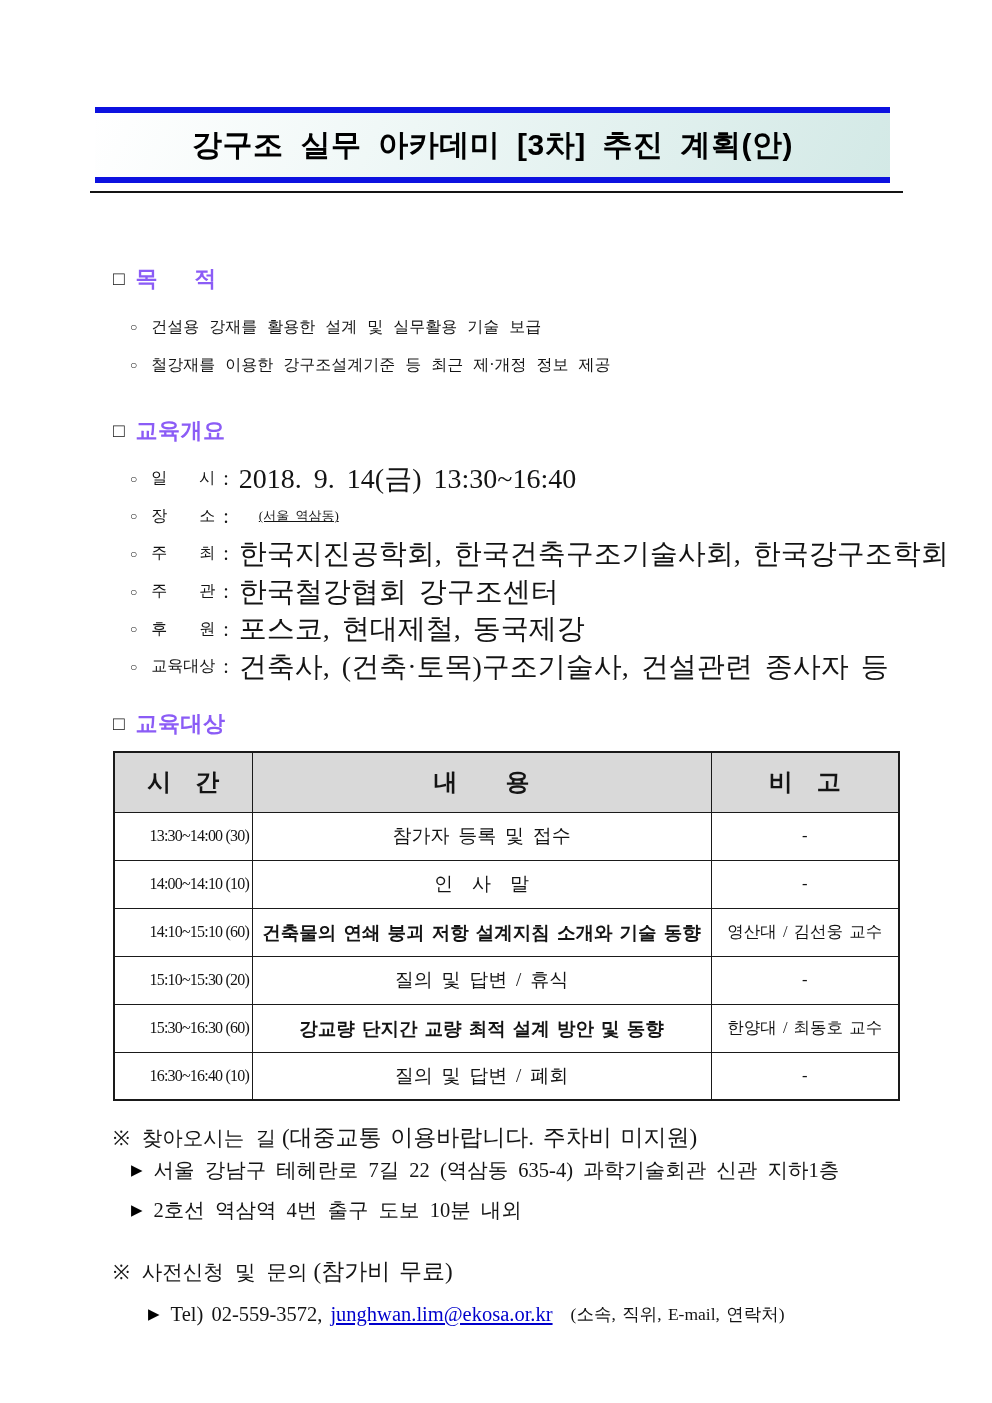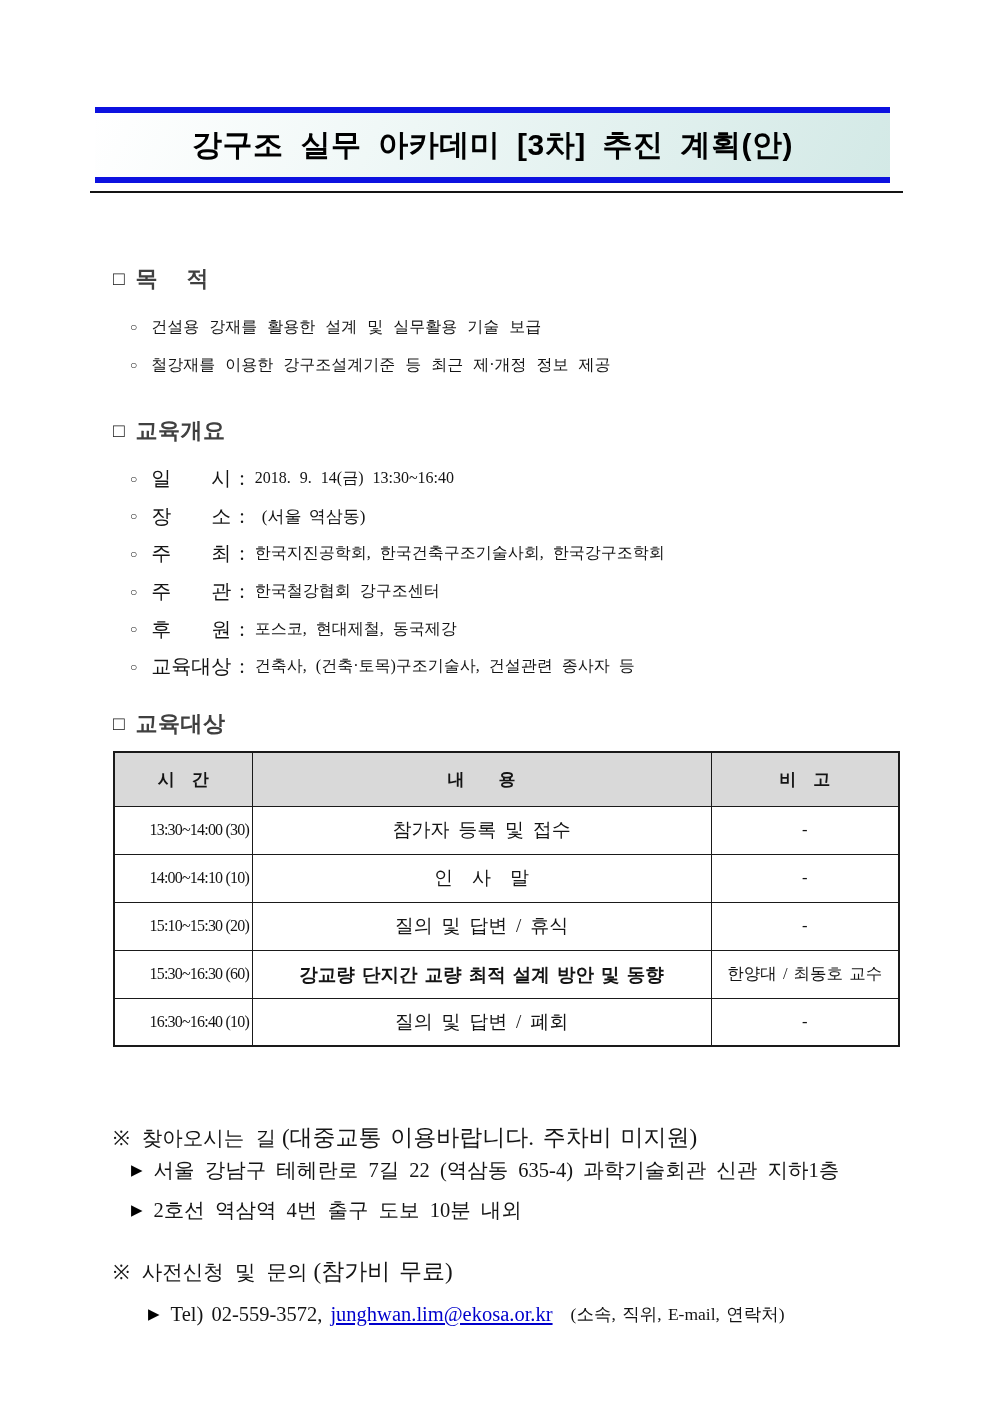--- a/index.html
+++ b/index.html
@@ -31,53 +31,53 @@
   }
   .banner-underline { position:absolute; left:90px; top:191px; width:813px; height:2px; background:#141414; }
 
   
   .sec-heading { position:absolute; display:flex; align-items:center; }
   .sq {
     font-size:19px; color:#111; margin-right:11px; font-weight:400; line-height:1;
     position:relative; top:-1px;
   }
   .sec-title {
-    font-family:Liberation Serif, serif; font-weight:800;
-    font-size:22px; color:#404040; white-space:pre; letter-spacing:0.5px;
+    font-family:Liberation Mono, monospace; font-weight:800;
+    font-size:22px; color:#8b5cf6; white-space:pre; letter-spacing:0.5px;
   }
   #purpose-heading  { left:113px; top:264px; }
   #overview-heading { left:113px; top:416px; }
   #schedule-heading { left:113px; top:709px; }
 
   
   .bullet-list { position:absolute; left:130px; top:308px; list-style:none; }
   .bullet-line { height:38px; display:flex; align-items:center; }
   .circ { font-size:12px; color:#222; margin-right:14px; line-height:1; }
   .bullet-text { font-size:16px; word-spacing:6px; white-space:pre; }
 
   
   .overview-list { position:absolute; left:130px; top:460px; list-style:none; }
   .overview-line { height:37.6px; display:flex; align-items:center; }
-  .ov-label { font-size:20px; white-space:pre; }
+  .ov-label { font-size:16px; white-space:pre; }
   .ov-colon { font-size:20px; margin:0 10px 0 8px; }
-  .ov-value { font-size:16px; word-spacing:5px; white-space:pre; }
-  .ov-small { font-size:17px; margin-left:7px; word-spacing:3px; white-space:pre; }
+  .ov-value { font-size:28px; word-spacing:5px; white-space:pre; }
+  .ov-small { font-size:13px; margin-left:20px; word-spacing:3px; white-space:pre;text-decoration:underline; }
 
   
   .sched-table {
     position:absolute; left:113px; top:751px;
     border-collapse:collapse; table-layout:fixed; width:785px;
     border:2.5px solid #1a1a1a;
   }
   .sched-table th, .sched-table td {
     border:1.5px solid #1a1a1a; text-align:center; vertical-align:middle;
   }
   .sched-table th {
-    background:var(--header-gray); height:54px;
-    font-size:17px; font-weight:600; white-space:pre;
+    background:var(--header-gray); height:60px;
+    font-size:24px; font-weight:600; white-space:pre;
   }
   .sched-table td { height:48px; }
   .td-time { font-size:16px; letter-spacing:-0.8px; white-space:nowrap;padding-left:32px; }
   .td-content { font-size:19px; word-spacing:4px; white-space:pre; }
   .td-content.bold {
     font-family:"Liberation Sans", sans-serif;
     font-weight:800; font-size:18.5px; word-spacing:2px;
   }
   .td-remark { font-size:16.5px; word-spacing:2px; white-space:pre; }
 
@@ -207,20 +207,25 @@
           <td class="td-content">참가자 등록 및 접수</td>
           <td class="td-remark">-</td>
         </tr>
 
         <tr>
           <td class="td-time">14:00~14:10 (10)</td>
           <td class="td-content">인　사　말</td>
           <td class="td-remark">-</td>
         </tr>
 
+        <tr>
+          <td class="td-time">14:10~15:10 (60)</td>
+          <td class="td-content bold">건축물의 연쇄 붕괴 저항 설계지침 소개와 기술 동향</td>
+          <td class="td-remark">영산대 / 김선웅 교수</td>
+        </tr>
 
         <tr>
           <td class="td-time">15:10~15:30 (20)</td>
           <td class="td-content">질의 및 답변 / 휴식</td>
           <td class="td-remark">-</td>
         </tr>
 
         <tr>
           <td class="td-time">15:30~16:30 (60)</td>
           <td class="td-content bold">강교량 단지간 교량 최적 설계 방안 및 동향</td>

